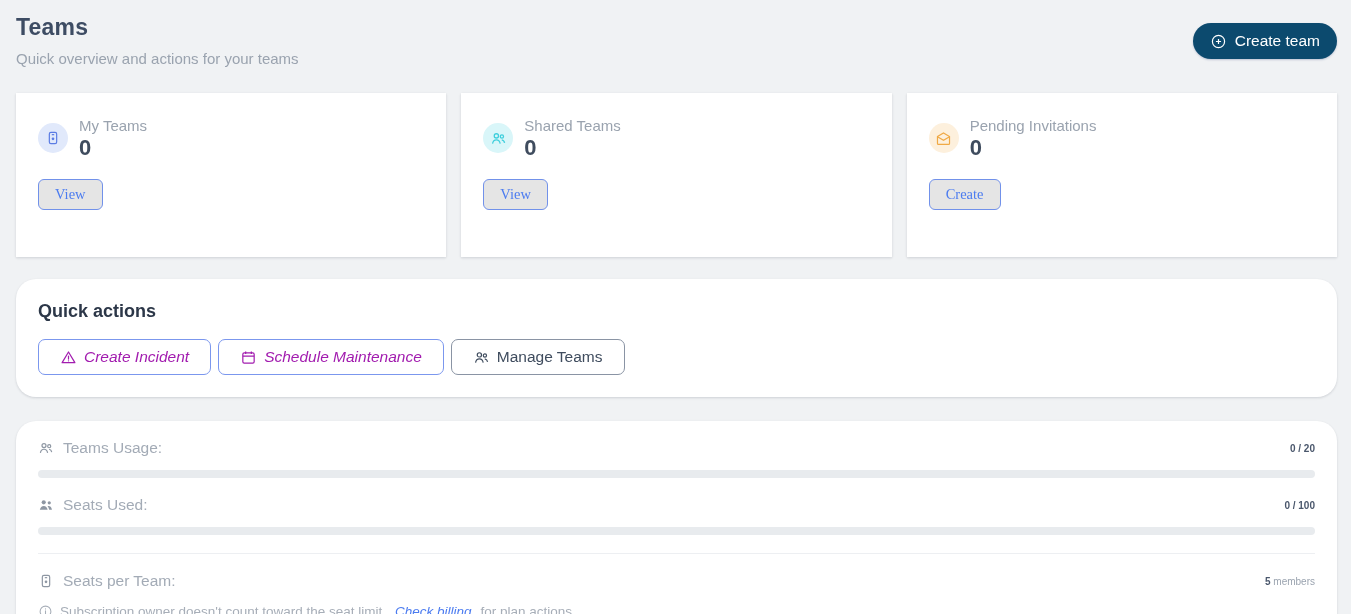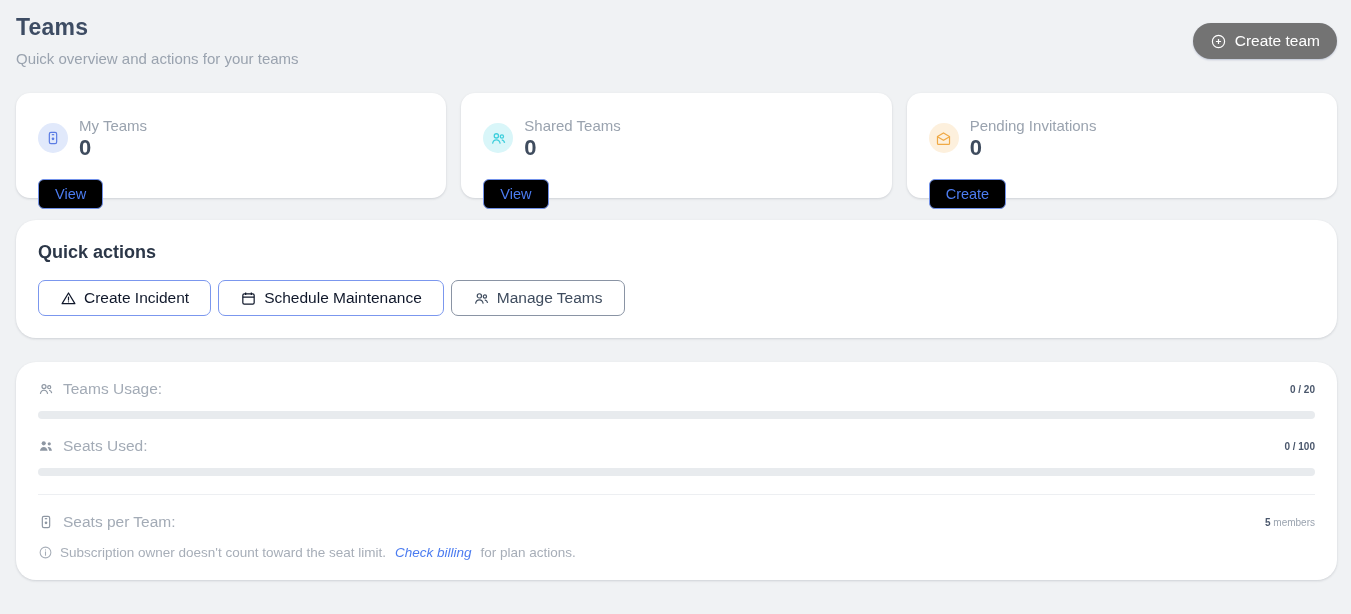--- a/index.html
+++ b/index.html
@@ -12,58 +12,58 @@
     overflow: hidden;
   }
   svg { display: block; }
 
   
   .page-header { display: flex; justify-content: space-between; align-items: flex-start; margin-bottom: 26px; gap: 12px; }
   .page-title { font-size: 23px; font-weight: 700; color: #3d4c63; letter-spacing: .2px; }
   .page-subtitle { font-size: 15px; color: #9aa3af; margin-top: 9px; }
   .btn-create-team {
     display: inline-flex; align-items: center; gap: 8px;
-    background: #737373; color: #ffffff; border: none; border-radius: 18px;
+    background: #0c4a6e; color: #ffffff; border: none; border-radius: 18px;
     font-size: 15.5px; font-family: inherit; padding: 9px 17px; margin-top: 9px;
     cursor: pointer; box-shadow: 0 1px 2px rgba(40,60,120,.25);
   }
 
   
   .stat-grid { display: grid; grid-template-columns: repeat(3, 1fr); gap: 15px; margin-bottom: 22px; }
   .stat-card {
-    background: #ffffff; border-radius: 14px; height: 105px;
+    background: #ffffff; border-radius: 0; height: 164px;
     box-shadow: 0 1px 3px rgba(30,41,59,.10), 0 1px 2px rgba(30,41,59,.06);
     padding: 24px 22px 20px 22px;
   }
   .stat-top { display: flex; align-items: center; gap: 11px; }
   .icon-bubble { width: 30px; height: 30px; border-radius: 50%; display: flex; align-items: center; justify-content: center; flex: 0 0 auto; }
   .bubble-blue   { background: #e1e9fb; color: #5b7ce4; }
   .bubble-cyan   { background: #d9f6f9; color: #3ecfdc; }
   .bubble-orange { background: #fdf0dd; color: #f0a945; }
   .stat-label { font-size: 15px; color: #9aa3af; }
   .stat-value { font-size: 22px; font-weight: 700; color: #3f4c5e; margin-top: 3px; line-height: 1; }
   .stat-action {
-    margin-top: 20px; background: #000000; border: 1px solid #7191ea; color: #4c7cf0;
-    font-size: 14.5px; font-family: Liberation Sans, sans-serif; border-radius: 6px; padding: 6px 16px; cursor: pointer;
+    margin-top: 20px; background: #e5e5e5; border: 1px solid #7191ea; color: #4c7cf0;
+    font-size: 14.5px; font-family: Liberation Serif, serif; border-radius: 6px; padding: 6px 16px; cursor: pointer;
   }
 
   
   .section-card {
     background: #ffffff; border-radius: 20px;
     box-shadow: 0 1px 3px rgba(30,41,59,.10), 0 1px 2px rgba(30,41,59,.06);
   }
   .quick-actions { padding: 22px; margin-bottom: 24px; }
   .quick-actions-title { font-size: 18px; font-weight: 700; color: #2c3748; }
   .quick-actions-row { display: flex; gap: 7px; margin-top: 17px; }
   .qa-btn {
     display: inline-flex; align-items: center; gap: 7px;
     background: #ffffff; font-size: 15.5px; font-family: inherit;
     border-radius: 7px; padding: 8px 21px; cursor: pointer; height: 36px;
   }
-  .qa-primary { border: 1px solid #7b97ee; color: #0f172a; }
+  .qa-primary { border: 1px solid #7b97ee; color: #a21caf; font-style: italic; }
   .qa-neutral { border: 1px solid #8a94a4; color: #3f4c5e; align-items: center; }
 
   
   .usage-card { padding: 18px 22px 20px 22px; }
   .usage-row { display: flex; justify-content: space-between; align-items: center; }
   .usage-label { display: flex; align-items: center; gap: 9px; font-size: 15.5px; color: #a3abb6; }
   .usage-label .u-icon { color: #8e97a3; }
   .usage-value { font-size: 10px; font-weight: 700; color: #4a576c; }
   .progress-track { height: 8px; background: #e8ebee; border-radius: 4px; margin: 13px 0 18px 0; overflow: hidden; }
   .progress-fill { height: 100%; background: #5b7ce4; border-radius: 4px; width: 0%; }

